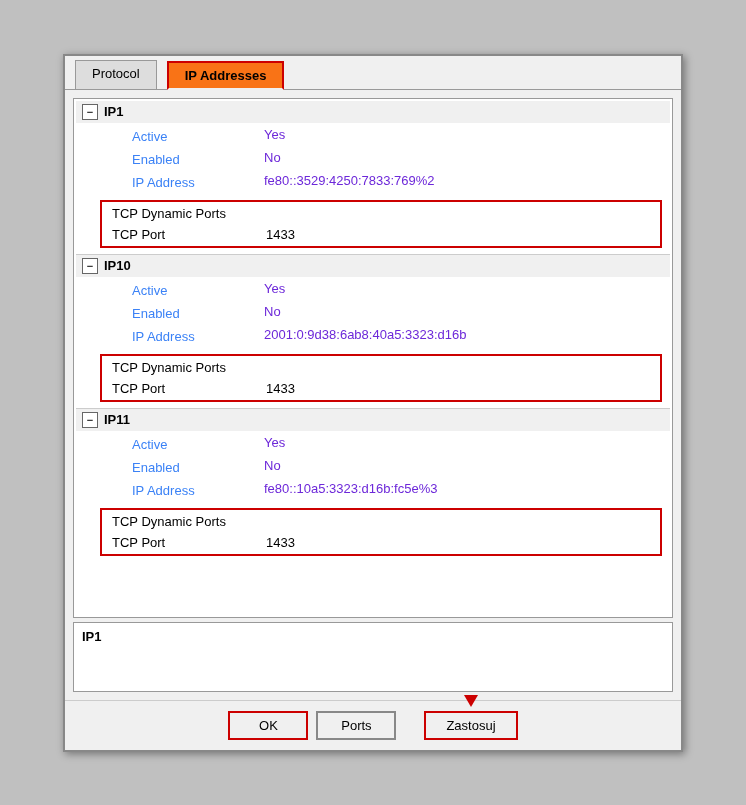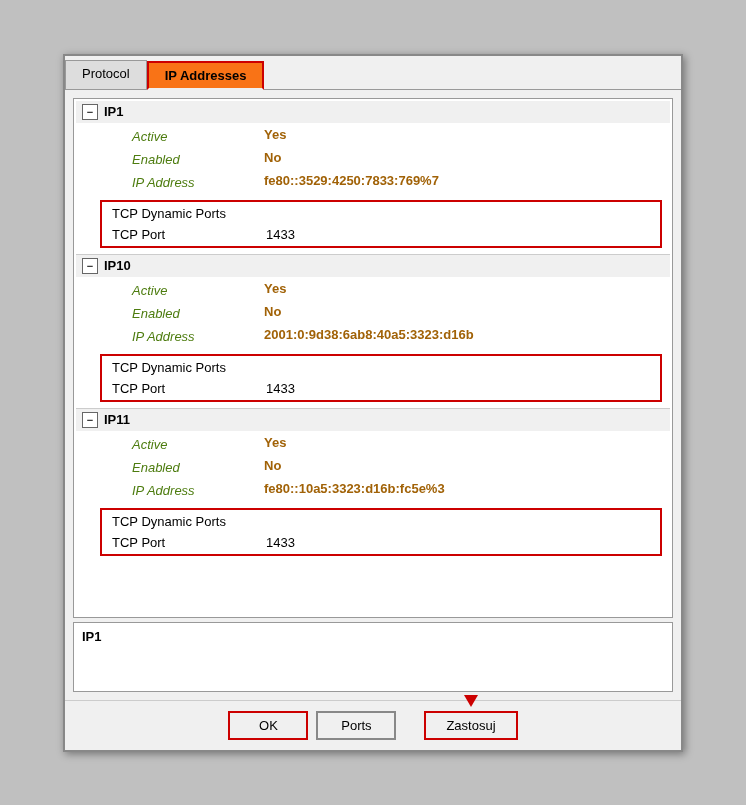--- a/index.html
+++ b/index.html
@@ -31,21 +31,21 @@
       background: #f0f0f0;
       border-bottom: 1px solid #999;
       padding-top: 4px;
     }
 
     .tab {
       padding: 5px 16px;
       border: 1px solid #999;
       background: #ddd;
       cursor: pointer;
-      margin-left: 0;
+      margin-left: 10px;
       border-bottom: none;
       color: #000;
     }
 
     .tab.active {
       background: #f97316;
       font-weight: bold;
       border: 2px solid #cc0000;
       border-bottom: 2px solid #f0f0f0;
       z-index: 1;
@@ -87,28 +87,26 @@
 
     .property-row {
       display: flex;
       padding: 2px 8px 2px 28px;
       border-bottom: none;
     }
 
     .property-name {
       width: 160px;
       flex-shrink: 0;
-      color: #4d7c0f;
-      font-style: italic;
+      color: #3b82f6;
     }
 
     .property-value {
-      color: #a16207;
+      color: #6d28d9;
       flex: 1;
-      font-weight: bold;
     }
 
     .status-bar {
       border: 1px solid #999;
       background: #fff;
       padding: 6px 8px;
       margin-top: 4px;
       min-height: 70px;
       font-weight: bold;
     }
@@ -186,21 +184,21 @@
           <tr class="property-row">
             <td class="property-name" style="padding:2px 8px 2px 28px;width:160px;">Active</td>
             <td class="property-value">Yes</td>
           </tr>
           <tr class="property-row">
             <td class="property-name" style="padding:2px 8px 2px 28px;width:160px;">Enabled</td>
             <td class="property-value">No</td>
           </tr>
           <tr class="property-row">
             <td class="property-name" style="padding:2px 8px 2px 28px;width:160px;">IP Address</td>
-            <td class="property-value">fe80::3529:4250:7833:769%7</td>
+            <td class="property-value">fe80::3529:4250:7833:769%2</td>
           </tr>
 
           <tr>
             <td colspan="2" style="padding:4px 8px 4px 24px;">
               <div style="border:2px solid #cc0000; background:#fff;">
                 <table style="width:100%">
                   <tbody>
                       <tr>
                     <td style="padding:2px 8px;width:160px;">TCP Dynamic Ports</td>
                     <td></td>

